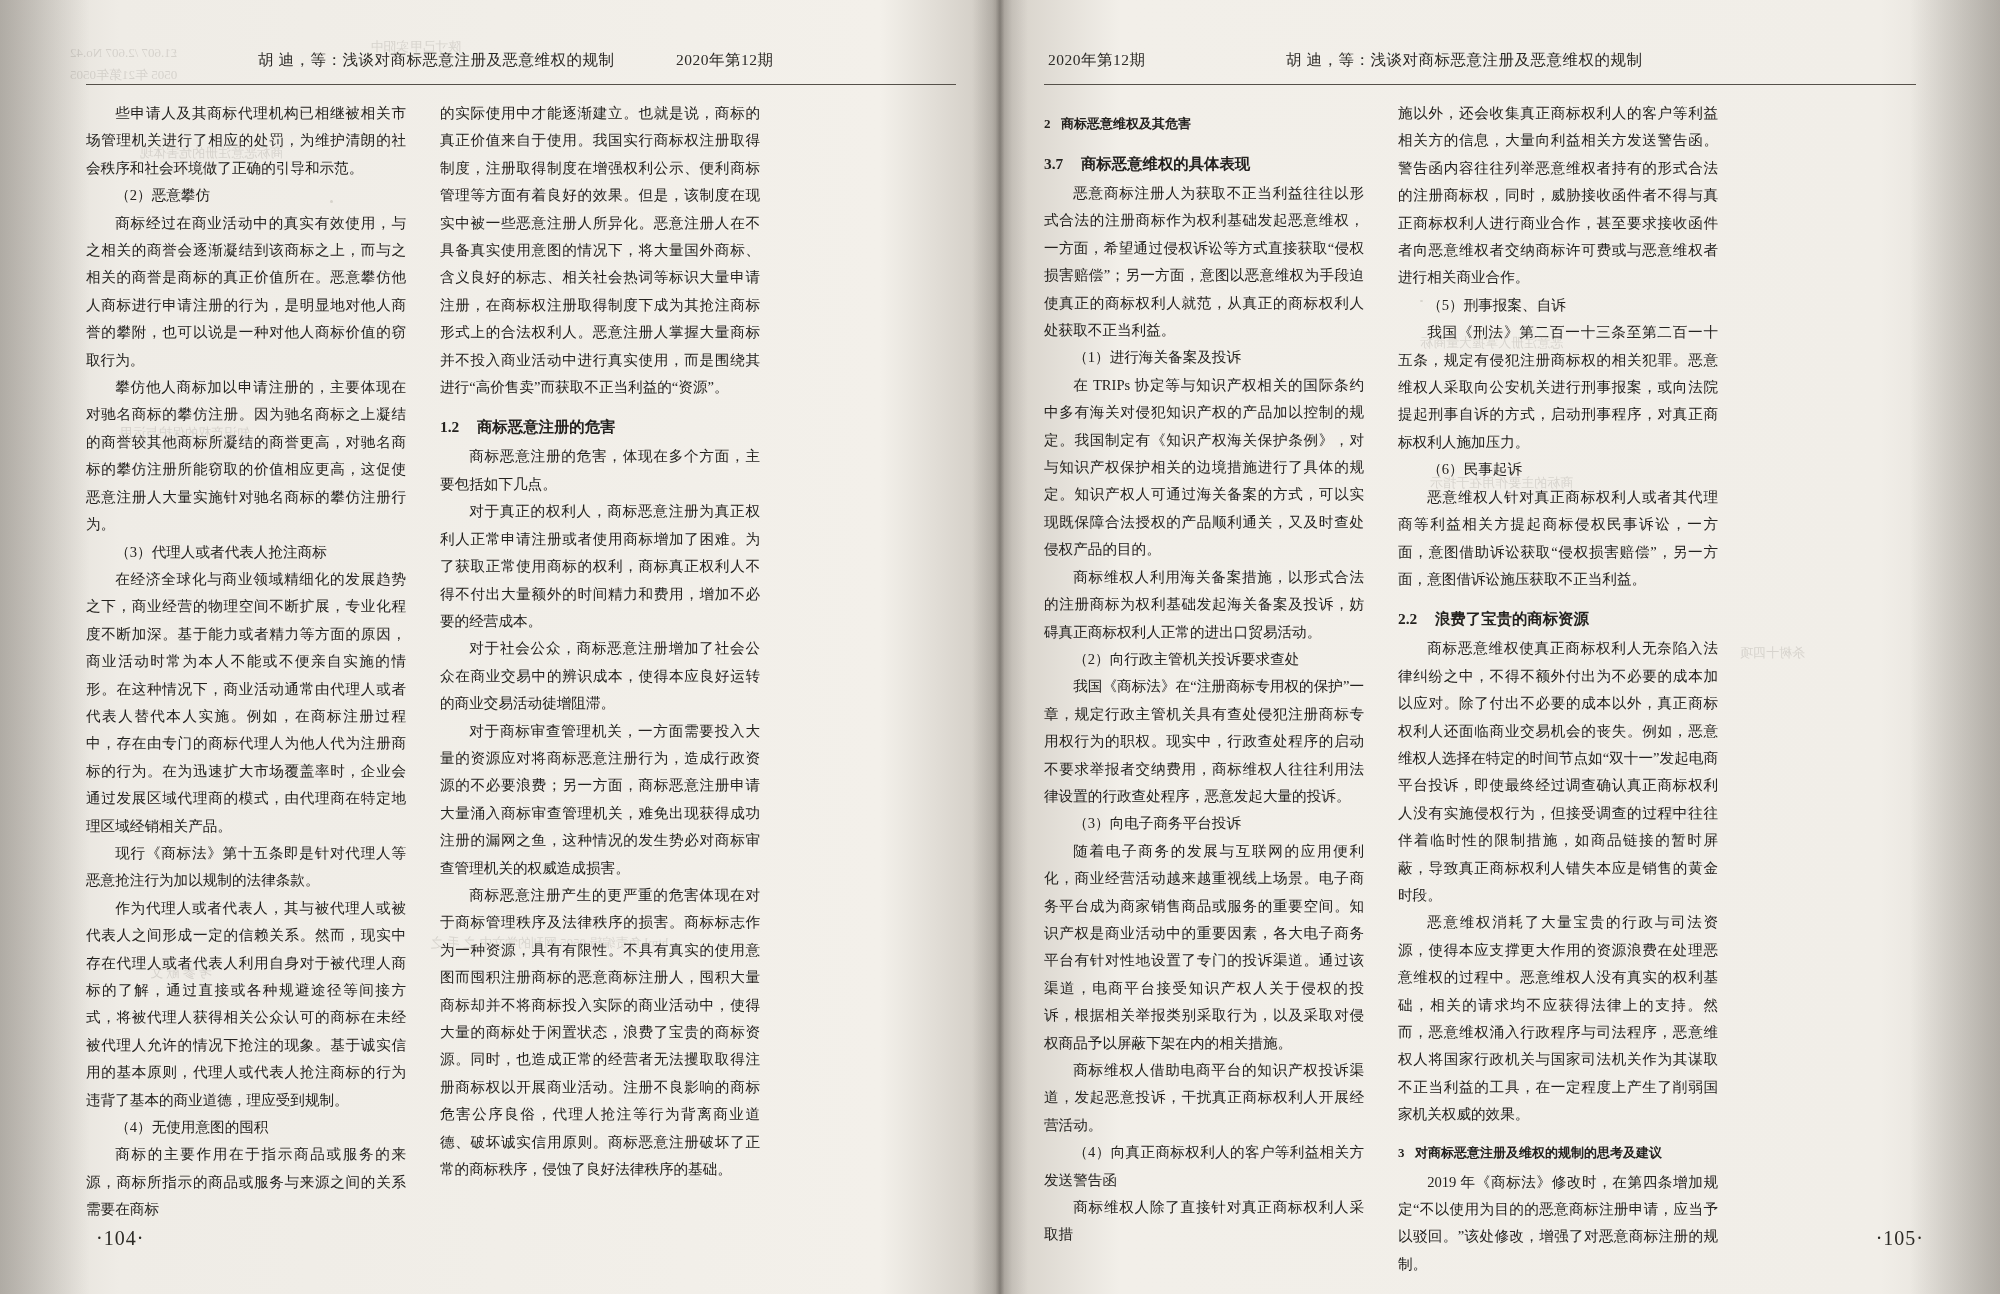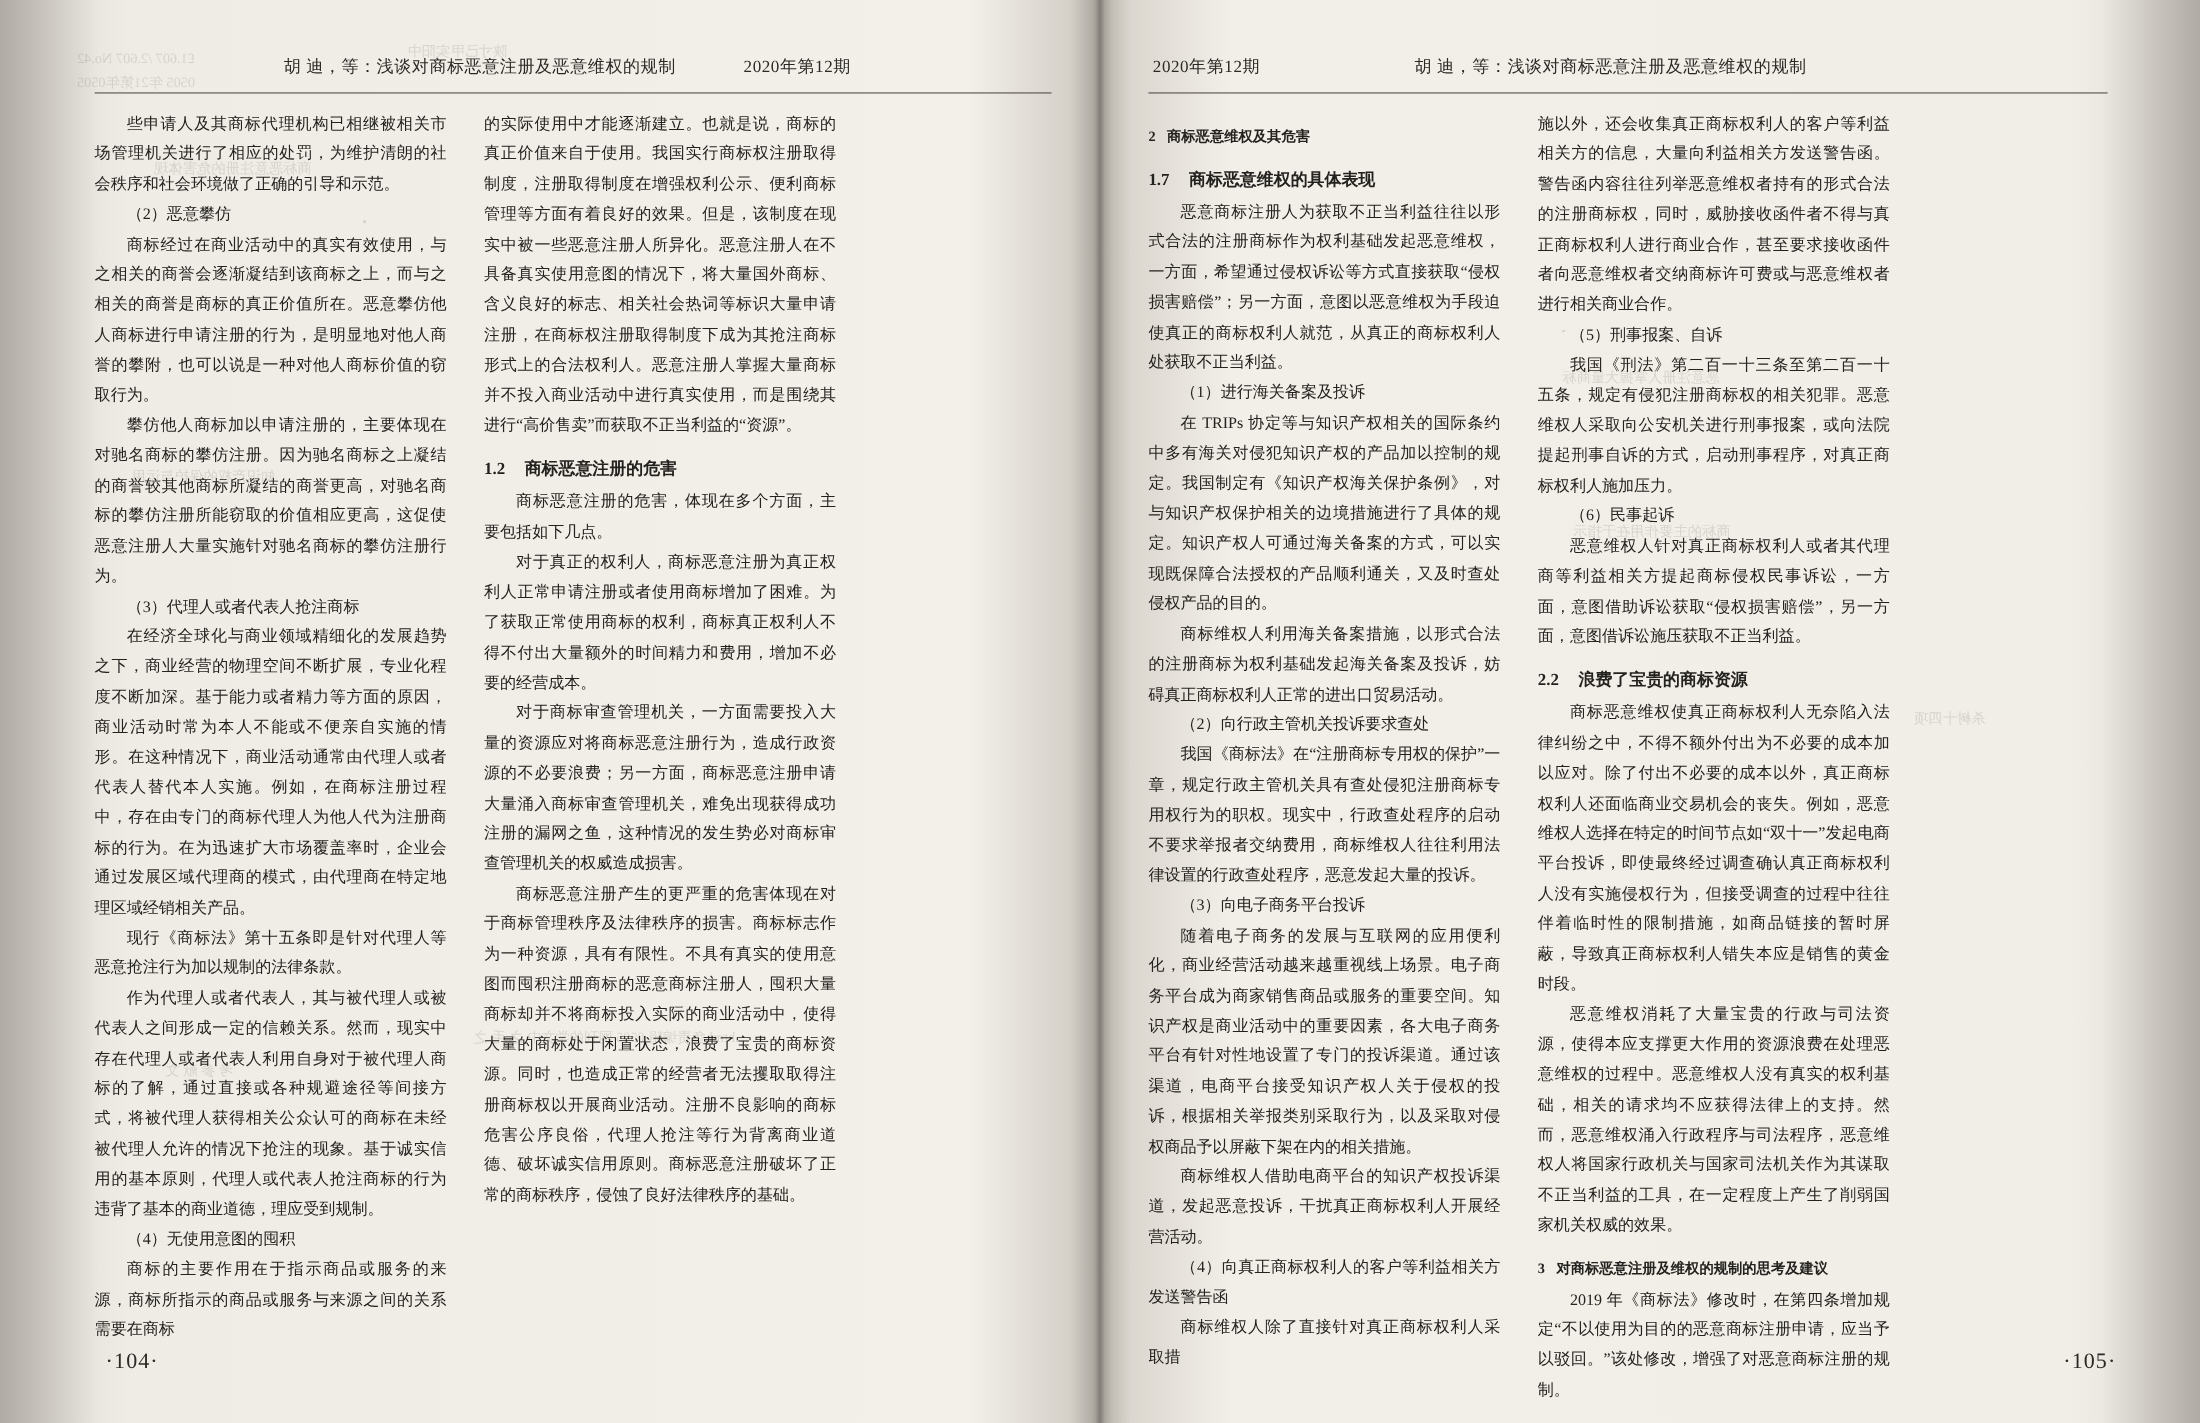--- a/index.html
+++ b/index.html
@@ -93,20 +93,21 @@
         <p>现行《商标法》第十五条即是针对代理人等恶意抢注行为加以规制的法律条款。</p>
         <p>作为代理人或者代表人，其与被代理人或被代表人之间形成一定的信赖关系。然而，现实中存在代理人或者代表人利用自身对于被代理人商标的了解，通过直接或各种规避途径等间接方式，将被代理人获得相关公众认可的商标在未经被代理人允许的情况下抢注的现象。基于诚实信用的基本原则，代理人或代表人抢注商标的行为违背了基本的商业道德，理应受到规制。</p>
         <p>（4）无使用意图的囤积</p>
         <p>商标的主要作用在于指示商品或服务的来源，商标所指示的商品或服务与来源之间的关系需要在商标</p>
       </div>
     <div class="col" id="L2" style="left:440px;top:100px;width:320px;">
         <p class="noind">的实际使用中才能逐渐建立。也就是说，商标的真正价值来自于使用。我国实行商标权注册取得制度，注册取得制度在增强权利公示、便利商标管理等方面有着良好的效果。但是，该制度在现实中被一些恶意注册人所异化。恶意注册人在不具备真实使用意图的情况下，将大量国外商标、含义良好的标志、相关社会热词等标识大量申请注册，在商标权注册取得制度下成为其抢注商标形式上的合法权利人。恶意注册人掌握大量商标并不投入商业活动中进行真实使用，而是围绕其进行“高价售卖”而获取不正当利益的“资源”。</p>
         <h3><span class="num">1.2</span><span>商标恶意注册的危害</span></h3>
         <p>商标恶意注册的危害，体现在多个方面，主要包括如下几点。</p>
         <p>对于真正的权利人，商标恶意注册为真正权利人正常申请注册或者使用商标增加了困难。为了获取正常使用商标的权利，商标真正权利人不得不付出大量额外的时间精力和费用，增加不必要的经营成本。</p>
+        <p>对于社会公众，商标恶意注册增加了社会公众在商业交易中的辨识成本，使得本应良好运转的商业交易活动徒增阻滞。</p>
         <p>对于商标审查管理机关，一方面需要投入大量的资源应对将商标恶意注册行为，造成行政资源的不必要浪费；另一方面，商标恶意注册申请大量涌入商标审查管理机关，难免出现获得成功注册的漏网之鱼，这种情况的发生势必对商标审查管理机关的权威造成损害。</p>
         <p>商标恶意注册产生的更严重的危害体现在对于商标管理秩序及法律秩序的损害。商标标志作为一种资源，具有有限性。不具有真实的使用意图而囤积注册商标的恶意商标注册人，囤积大量商标却并不将商标投入实际的商业活动中，使得大量的商标处于闲置状态，浪费了宝贵的商标资源。同时，也造成正常的经营者无法攫取取得注册商标权以开展商业活动。注册不良影响的商标危害公序良俗，代理人抢注等行为背离商业道德、破坏诚实信用原则。商标恶意注册破坏了正常的商标秩序，侵蚀了良好法律秩序的基础。</p>
       </div>
 
     <div class="pagenum" style="left:96px;">·104·</div>
 
     <div class="bleed" style="left:70px;top:40px;">£1.607  /2.607  No.42</div>
     <div class="bleed" style="left:70px;top:62px;">0505   年21第年0505</div>
     <div class="bleed" style="left:370px;top:34px;">陕寸己甲实阳中</div>
     <div class="bleed" style="left:140px;top:140px;">商标恶意注册的危害体现</div>
@@ -120,21 +121,21 @@
     <div class="runhead" style="left:48px;">
       <span>2020年第12期</span>
     </div>
     <div class="runhead" style="left:286px;">
       <span class="rh-title">胡 迪，等：浅谈对商标恶意注册及恶意维权的规制</span>
     </div>
     <div class="rule" style="left:44px;top:84px;width:872px;"></div>
 
     <div class="col" id="R1" style="left:44px;top:100px;width:320px;">
         <h2><span class="num">2</span><span>商标恶意维权及其危害</span></h2>
-        <h3><span class="num">1.7</span><span>商标恶意维权的具体表现</span></h3>
+        <h3><span class="num">3.7</span><span>商标恶意维权的具体表现</span></h3>
         <p>恶意商标注册人为获取不正当利益往往以形式合法的注册商标作为权利基础发起恶意维权，一方面，希望通过侵权诉讼等方式直接获取“侵权损害赔偿”；另一方面，意图以恶意维权为手段迫使真正的商标权利人就范，从真正的商标权利人处获取不正当利益。</p>
         <p>（1）进行海关备案及投诉</p>
         <p>在 TRIPs 协定等与知识产权相关的国际条约中多有海关对侵犯知识产权的产品加以控制的规定。我国制定有《知识产权海关保护条例》，对与知识产权保护相关的边境措施进行了具体的规定。知识产权人可通过海关备案的方式，可以实现既保障合法授权的产品顺利通关，又及时查处侵权产品的目的。</p>
         <p>商标维权人利用海关备案措施，以形式合法的注册商标为权利基础发起海关备案及投诉，妨碍真正商标权利人正常的进出口贸易活动。</p>
         <p>（2）向行政主管机关投诉要求查处</p>
         <p>我国《商标法》在“注册商标专用权的保护”一章，规定行政主管机关具有查处侵犯注册商标专用权行为的职权。现实中，行政查处程序的启动不要求举报者交纳费用，商标维权人往往利用法律设置的行政查处程序，恶意发起大量的投诉。</p>
         <p>（3）向电子商务平台投诉</p>
         <p>随着电子商务的发展与互联网的应用便利化，商业经营活动越来越重视线上场景。电子商务平台成为商家销售商品或服务的重要空间。知识产权是商业活动中的重要因素，各大电子商务平台有针对性地设置了专门的投诉渠道。通过该渠道，电商平台接受知识产权人关于侵权的投诉，根据相关举报类别采取行为，以及采取对侵权商品予以屏蔽下架在内的相关措施。</p>
         <p>商标维权人借助电商平台的知识产权投诉渠道，发起恶意投诉，干扰真正商标权利人开展经营活动。</p>
         <p>（4）向真正商标权利人的客户等利益相关方发送警告函</p>

